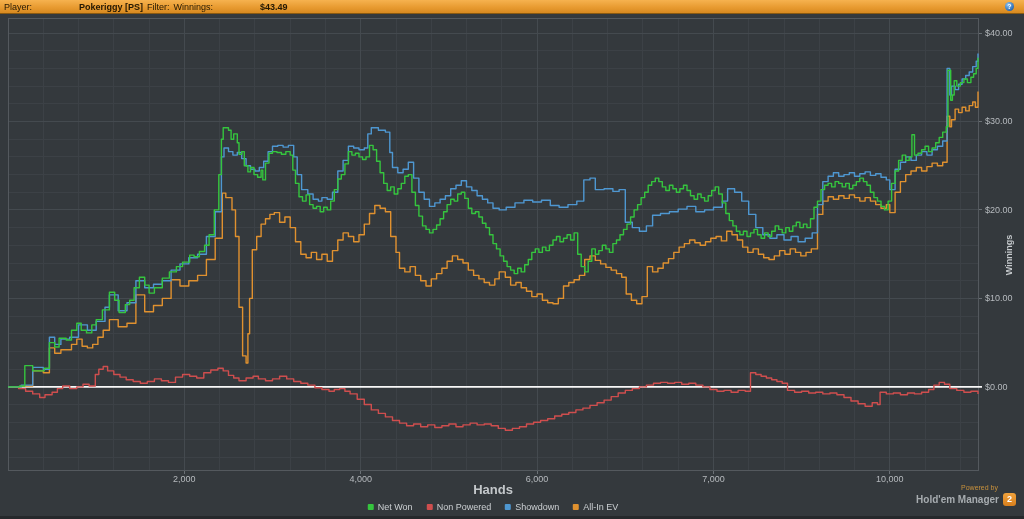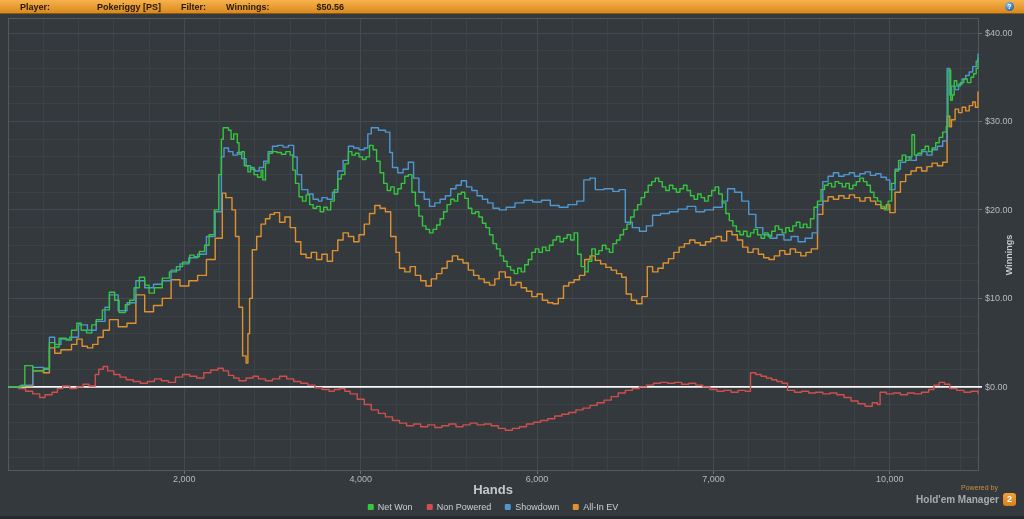--- a/index.html
+++ b/index.html
@@ -3,21 +3,21 @@
 <meta charset="utf-8">
 <style>
   html,body{margin:0;padding:0;background:#2b2f33;}
   #app{position:relative;width:1024px;height:519px;background:#34393d;overflow:hidden;
        font-family:"Liberation Sans",sans-serif;}
   
   #topbar{position:absolute;left:0;top:0;width:1024px;height:13px;
           background:linear-gradient(#f6b24f,#e89b31 55%,#d88a20);
           border-bottom:1px solid #8a5a12;
           display:flex;align-items:center;font-size:9px;color:#241803;white-space:nowrap;}
-  #topbar .lbl{margin-left:20px;font-weight:bold;}
+  #topbar .lbl{margin-left:4px;font-weight:normal;}
   #topbar .val{margin-left:3px;font-weight:bold;padding-left:44px;}
   #help-icon{margin-left:auto;margin-right:10px;width:9px;height:9px;border-radius:50%;
              background:radial-gradient(circle at 35% 30%,#8ec4f0,#2d6cb5 70%,#1c4d8a);
              color:#fff;font-size:7px;line-height:9px;text-align:center;font-weight:bold;cursor:pointer;}
   
   #chart-svg{position:absolute;left:0;top:0;}
   .tick-label{position:absolute;font-size:9px;color:#b6babe;pointer-events:none;}
   .x-tick-label{width:40px;text-align:center;}
   .y-tick-label{width:44px;text-align:left;}
   #xaxis-title{position:absolute;left:443px;top:482px;width:100px;text-align:center;
@@ -42,21 +42,21 @@
 </head>
 <body>
 
 <div id="app">
 
   <div id="topbar">
     <span class="lbl">Player:</span>
     <span class="val">Pokeriggy [PS]</span>
     <span class="lbl">Filter:</span>
     <span class="lbl">Winnings:</span>
-    <span class="val">$50.56</span>
+    <span class="val">$43.49</span>
     <span id="help-icon">?</span>
   </div>
 
   <svg id="chart-svg" width="1024" height="519">
       <line x1="43.27272727272727" y1="18" x2="43.27272727272727" y2="470" stroke="#3c4146" stroke-width="1" shape-rendering="crispEdges"></line>
       <line x1="78.54545454545455" y1="18" x2="78.54545454545455" y2="470" stroke="#3c4146" stroke-width="1" shape-rendering="crispEdges"></line>
       <line x1="113.81818181818181" y1="18" x2="113.81818181818181" y2="470" stroke="#3c4146" stroke-width="1" shape-rendering="crispEdges"></line>
       <line x1="149.0909090909091" y1="18" x2="149.0909090909091" y2="470" stroke="#3c4146" stroke-width="1" shape-rendering="crispEdges"></line>
       <line x1="184.36363636363637" y1="18" x2="184.36363636363637" y2="470" stroke="#3c4146" stroke-width="1" shape-rendering="crispEdges"></line>
       <line x1="219.63636363636363" y1="18" x2="219.63636363636363" y2="470" stroke="#3c4146" stroke-width="1" shape-rendering="crispEdges"></line>

